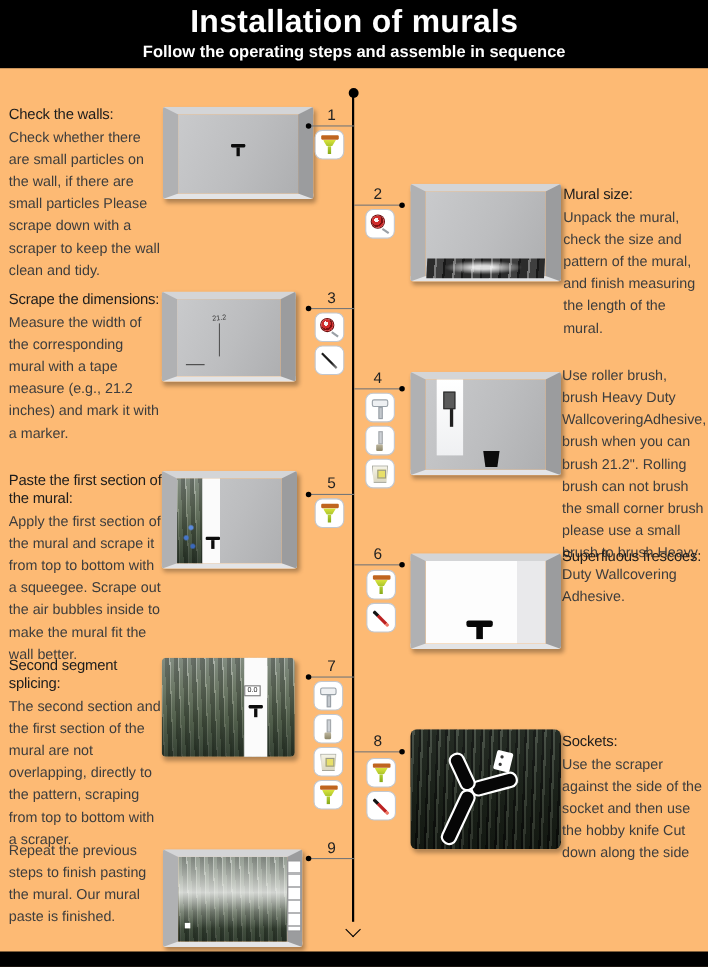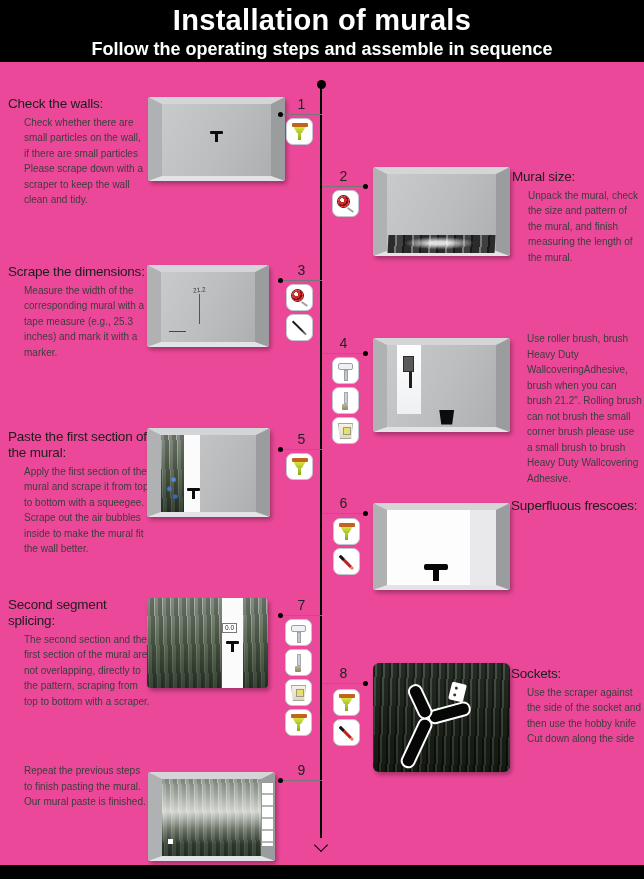--- a/index.html
+++ b/index.html
@@ -1,41 +1,41 @@
 <!DOCTYPE html>
 <html><head>
 <meta charset="utf-8">
 <style>
   html,body{margin:0;padding:0;background:#fff;}
-  .page{position:relative;width:644px;height:879px;background:#ec4899;overflow:hidden;
+  .page{position:relative;width:644px;height:879px;background:#fdba74;overflow:hidden;
         font-family:"Liberation Sans",sans-serif;color:#222;}
 
   
   .header{position:absolute;left:0;top:0;width:100%;height:62px;background:#000;text-align:center;}
   .header .title{color:#fff;font-size:29px;font-weight:700;letter-spacing:.3px;margin-top:4px;}
-  .header .subtitle{color:#fff;font-size:18px;font-weight:700;margin-top:2px;}
+  .header .subtitle{color:#fff;font-size:15px;font-weight:700;margin-top:2px;}
   .footer{position:absolute;left:0;top:865px;width:100%;height:14px;background:#000;}
 
   
   .timeline{position:absolute;left:320px;top:84px;width:2px;height:754px;background:#000;}
   .timeline::before{content:"";position:absolute;top:-4px;left:-3.5px;width:9px;height:9px;border-radius:50%;background:#000;}
   .timeline::after{content:"";position:absolute;bottom:-12px;left:-4px;width:9px;height:9px;
                    border-right:1.6px solid #000;border-bottom:1.6px solid #000;transform:rotate(45deg);}
 
   
   .connector{position:absolute;height:17px;border-bottom:1px solid #777;}
   .connector .num{display:block;text-align:center;font-size:14px;line-height:15px;color:#222;}
   .connector.left::after,.connector.right::after{content:"";position:absolute;bottom:-3px;width:5px;height:5px;border-radius:50%;background:#000;}
   .connector.left::after{left:-3px;}
   .connector.right::after{right:-3px;}
 
   
   .step-text{position:absolute;}
   .step-title{font-size:13.5px;line-height:1.18;color:#1c1c1c;letter-spacing:-.2px;margin-bottom:3px;}
-  .step-desc{font-size:10px;line-height:1.55;color:#3d3d3d;margin-left:16px;}
+  .step-desc{font-size:13px;line-height:1.55;color:#3d3d3d;}
 
   
   .tool-stack{position:absolute;display:flex;flex-direction:column;gap:3px;}
   .tool-box{width:27px;height:27px;box-sizing:border-box;border:1px solid #c2c7cf;border-radius:7px;
             background:#fff;display:flex;align-items:center;justify-content:center;}
   .glyph{position:relative;}
   .glyph-scraper{width:18px;height:17px;
      background:linear-gradient(#b5cf30,#86a81a) no-repeat center bottom/3px 7px;}
   .glyph-scraper::before{content:"";position:absolute;top:0;left:1px;width:16px;height:4px;background:#c0651f;border-radius:1px;}
   .glyph-scraper::after{content:"";position:absolute;top:4px;left:3px;width:12px;height:6px;
@@ -166,21 +166,21 @@
       <div class="rolls"></div>
     </div>
   </div>
   <div class="step-text" style="left:512px;top:169px;width:127px;">
     <div class="step-title">Mural size:</div>
     <div class="step-desc">Unpack the mural, check the size and pattern of the mural, and finish measuring the length of the mural.</div>
   </div>
 
   <div class="step-text" style="left:8px;top:264px;width:140px;">
     <div class="step-title">Scrape the dimensions:</div>
-    <div class="step-desc">Measure the width of the corresponding mural with a tape measure (e.g., 25.3 inches) and mark it with a marker.</div>
+    <div class="step-desc">Measure the width of the corresponding mural with a tape measure (e.g., 21.2 inches) and mark it with a marker.</div>
   </div>
   <div class="figure" style="left:147px;top:265px;width:122px;height:82px;">
     <div class="room">
       <div class="measure">
         <span class="measure-label">21.2</span>
         <span class="measure-line"></span>
       </div>
       <div class="mark-line"></div>
     </div>
   </div>

